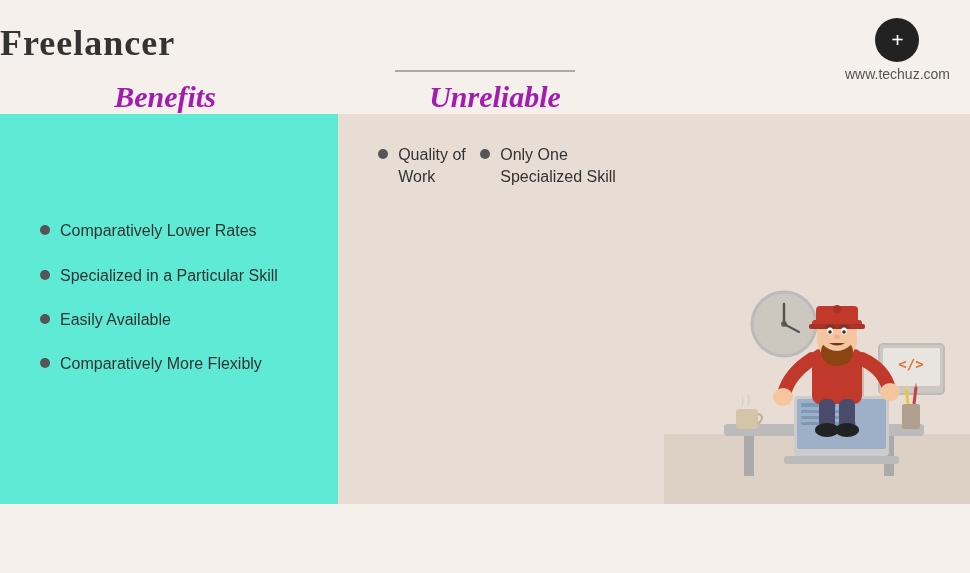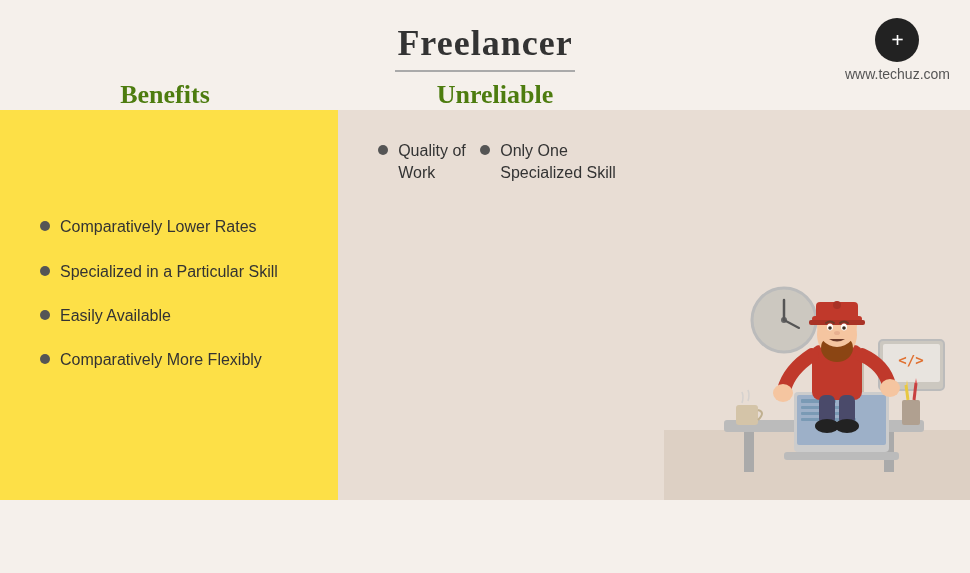--- a/index.html
+++ b/index.html
@@ -15,21 +15,21 @@
 
     .page {
       width: 970px;
       height: 573px;
       background: #f5f0eb;
       position: relative;
     }
 
     
     .header {
-      text-align: center;
+      text-align: left;
       padding: 22px 0 8px 0;
     }
 
     .header-title {
       font-size: 36px;
       font-weight: bold;
       color: #333;
       font-family: 'Georgia', serif;
       letter-spacing: 1px;
     }
@@ -67,24 +67,25 @@
       line-height: 1;
     }
 
     .logo-text {
       font-size: 14px;
       color: #555;
       font-family: Arial, sans-serif;
     }
 
     .col-header {
-      font-size: 26px;
+      font-size: 30px;
       font-weight: bold;
-      color: #4d7c0f;
+      color: #a21caf;
       font-family: 'Georgia', serif;
+      font-style: italic;
     }
 
     .col-header-benefits {
       width: 330px;
       text-align: center;
     }
 
     .col-header-drawbacks {
       width: 330px;
       text-align: center;
@@ -93,21 +94,21 @@
     
     .main-content {
       display: flex;
       width: 970px;
       height: 390px;
       margin-top: 0;
     }
 
     .benefits-col {
       width: 342px;
-      background: #fde047;
+      background: #5eead4;
       padding: 30px 30px 30px 40px;
       display: flex;
       flex-direction: column;
       justify-content: center;
     }
 
     .drawbacks-col {
       width: 330px;
       background: #e8ddd4;
       padding: 30px 20px 30px 40px;

